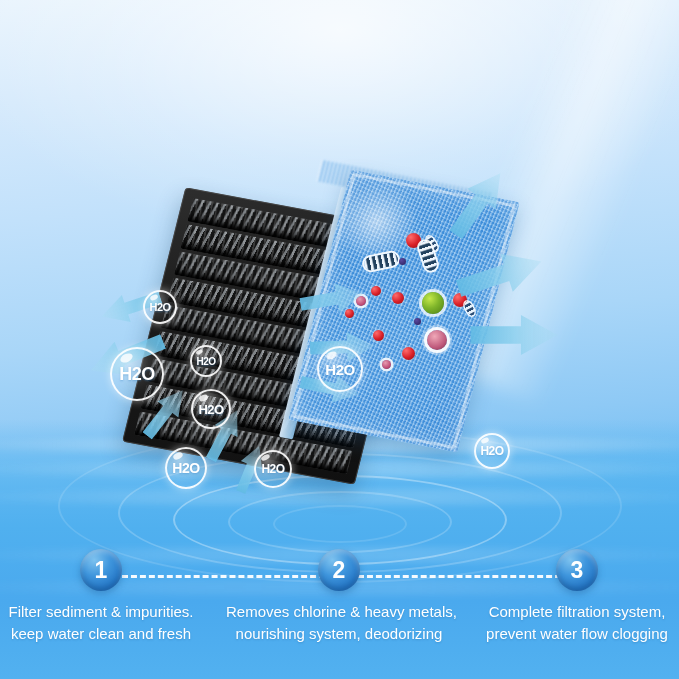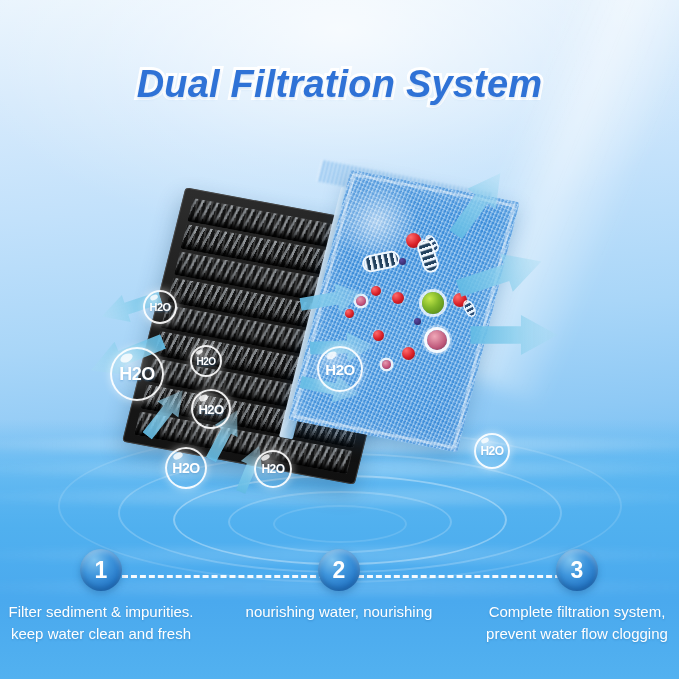--- a/index.html
+++ b/index.html
@@ -282,21 +282,20 @@
     <div class="wave-band" style="top:70px; opacity:0.55;"></div>
     <div class="ripple faint" style="width:560px;height:150px;top:10px;"></div>
     <div class="ripple soft" style="width:440px;height:116px;top:34px;"></div>
     <div class="ripple" style="width:330px;height:86px; top:56px;"></div>
     <div class="ripple soft" style="width:220px;height:58px; top:72px;"></div>
     <div class="ripple faint" style="width:130px;height:34px; top:86px;"></div>
     <div class="wave-band" style="top:128px; opacity:0.45;"></div>
     <div class="wave-band" style="top:160px; opacity:0.35;"></div>
   </div>
 
-  <div class="title">Dual Filtration System</div>
 
   <div id="product">
 
     <div class="carbon-frame-edge"></div>
 
     <div class="carbon-panel" id="carbon-panel">
         <div class="slat"></div>
         <div class="slat"></div>
         <div class="slat"></div>
         <div class="slat"></div>
@@ -500,21 +499,22 @@
       <div class="step-circle">1</div>
       <div class="step-text">
         <div>Filter sediment &amp; impurities.</div>
         <div>keep water clean and fresh</div>
       </div>
     </div>
 
     <div class="step" style="left:226px;">
       <div class="step-circle">2</div>
       <div class="step-text">
-        <div>nourishing water, nourishing</div>
+        <div>Removes chlorine &amp; heavy metals,</div>
+        <div>nourishing system, deodorizing</div>
       </div>
     </div>
 
     <div class="step" style="left:464px;">
       <div class="step-circle">3</div>
       <div class="step-text">
         <div>Complete filtration system,</div>
         <div>prevent water flow clogging</div>
       </div>
     </div>

